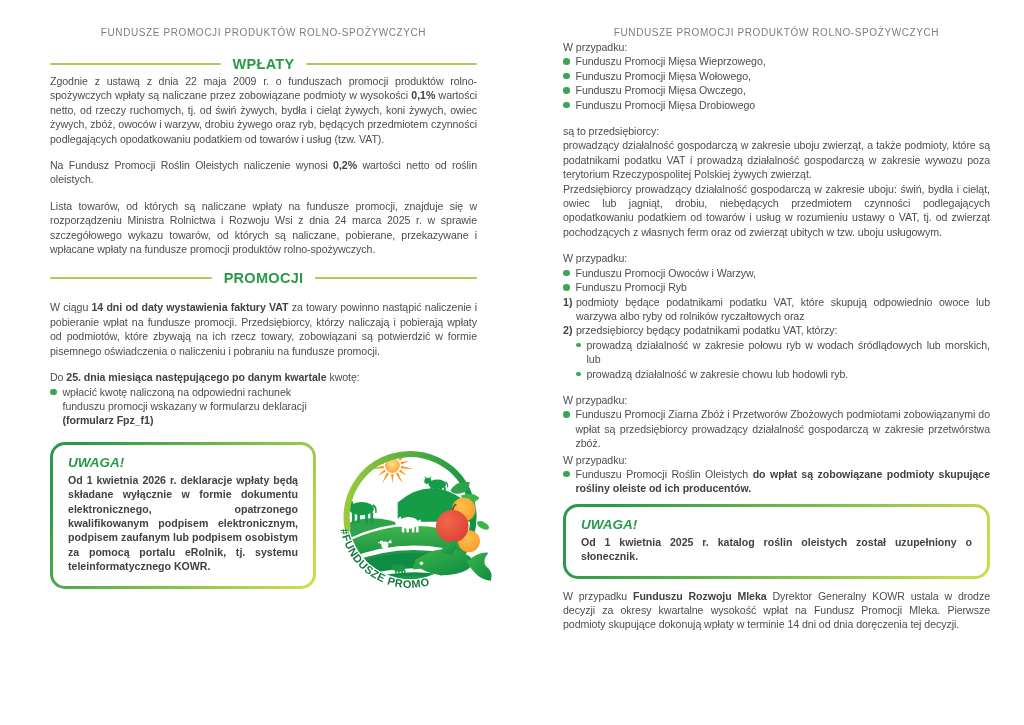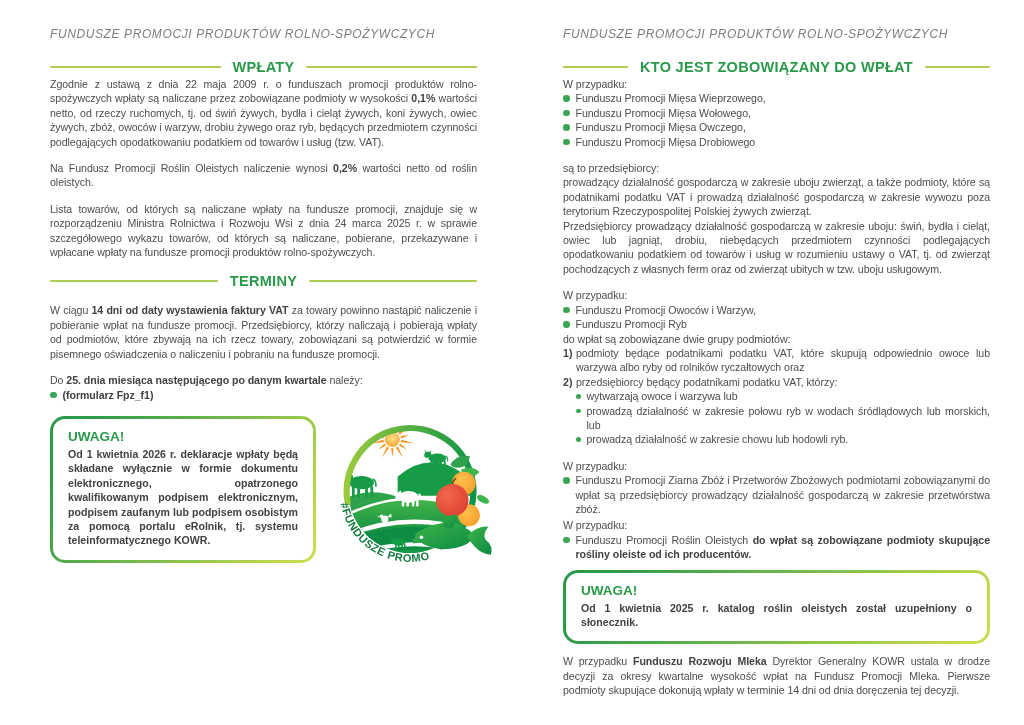--- a/index.html
+++ b/index.html
@@ -6,22 +6,22 @@
   html,body { margin:0; padding:0; }
   body {
     width:1024px; height:725px; background:#ffffff; overflow:hidden; position:relative;
     font-family:"Liberation Sans", sans-serif; color:#4d4d4d;
   }
   .col { position:absolute; top:0; width:427px; }
   #col-left { left:50px; }
   #col-right { left:563px; }
 
   .page-header {
-    margin-top:27px; text-align:left;
-    font-size:12px; letter-spacing:.6px; color:#7d7d7d;font-style:italic;
+    margin-top:27px; text-align:center;
+    font-size:10px; letter-spacing:.6px; color:#7d7d7d;
   }
   .title-row { display:flex; align-items:center; gap:12px; margin-top:18px; }
   .title-row .rule { flex:1; height:2px; background:#aecb52; border-radius:1px; }
   .title-row .title {
     font-size:14.5px; font-weight:bold; color:#2a9a4a; letter-spacing:.3px; white-space:nowrap;
   }
 
   p { margin:0; }
   .para, .txt {
     font-size:10.6px; line-height:14.4px; text-align:justify; white-space:pre-line;
@@ -37,21 +37,21 @@
   .li.num .marker { font-weight:bold; color:#424242; width:13px; flex:none; font-size:10.6px; line-height:14.4px; }
 
   .mt2{margin-top:2px}.mt8{margin-top:8px}.mt10{margin-top:10px}.mt12{margin-top:12px}
   .mt14{margin-top:14px}.mt17{margin-top:2px}
 
   .uwaga {
     border:3px solid transparent; border-radius:15px;
     background:linear-gradient(#fff,#fff) padding-box, linear-gradient(125deg,#2a9a4a 10%,#c9dc4e 95%) border-box;
     padding:10px 15px 12px 15px;
   }
-  .uwaga .u-title { color:#2a9a4a; font-weight:bold; font-size:13.5px; margin-bottom:3px; }
+  .uwaga .u-title { color:#2a9a4a; font-weight:bold; font-size:13.5px; margin-bottom:3px;font-style:italic; }
   .uwaga .u-body { font-weight:bold; color:#424242; font-size:10.6px; line-height:14.4px; text-align:justify; }
 
   .bottom-row { display:flex; align-items:flex-start; margin-top:14px; }
   .uwaga-left { width:266px; flex:none; }
   .logo-wrap { margin-left:6px; margin-top:-10px; }
 </style>
 </head>
 <body>
 
 <div class="col" id="col-left">
@@ -62,30 +62,32 @@
     <span class="title">WPŁATY</span>
     <span class="rule"></span>
   </div>
 
   <p class="para mt17"><span>Zgodnie z ustawą z dnia 22 maja 2009 r. o funduszach promocji produktów rolno-spożywczych wpłaty są naliczane przez zobowiązane podmioty w wysokości </span><span class="b">0,1%</span><span> wartości netto, od rzeczy ruchomych, tj. od świń żywych, bydła i cieląt żywych, koni żywych, owiec żywych, zbóż, owoców i warzyw, drobiu żywego oraz ryb, będących przedmiotem czynności podlegających opodatkowaniu podatkiem od towarów i usług (tzw. VAT).</span></p>
   <p class="para mt12"><span>Na Fundusz Promocji Roślin Oleistych naliczenie wynosi </span><span class="b">0,2%</span><span> wartości netto od roślin oleistych.</span></p>
   <p class="para mt12">Lista towarów, od których są naliczane wpłaty na fundusze promocji, znajduje się w rozporządzeniu Ministra Rolnictwa i Rozwoju Wsi z dnia 24 marca 2025 r. w sprawie szczegółowego wykazu towarów, od których są naliczane, pobierane, przekazywane i wpłacane wpłaty na fundusze promocji produktów rolno-spożywczych.</p>
 
   <div class="title-row mt14">
     <span class="rule"></span>
-    <span class="title">TERMINY</span>
+    <span class="title">PROMOCJI</span>
     <span class="rule"></span>
   </div>
 
   <p class="para mt14"><span>W ciągu </span><span class="b">14 dni od daty wystawienia faktury VAT</span><span> za towary powinno nastąpić naliczenie i pobieranie wpłat na fundusze promocji. Przedsiębiorcy, którzy naliczają i pobierają wpłaty od podmiotów, które zbywają na ich rzecz towary, zobowiązani są potwierdzić w formie pisemnego oświadczenia o naliczeniu i pobraniu na fundusze promocji.</span></p>
-  <p class="para mt12"><span>Do </span><span class="b">25. dnia miesiąca następującego po danym kwartale</span><span> należy:</span></p>
+  <p class="para mt12"><span>Do </span><span class="b">25. dnia miesiąca następującego po danym kwartale</span><span> kwotę:</span></p>
 
   <div class="li">
     <span class="dot"></span>
-    <div class="txt"><span class="b">(formularz Fpz_f1)</span></div>
+    <div class="txt"><span>wpłacić kwotę naliczoną na odpowiedni rachunek
+funduszu promocji wskazany w formularzu deklaracji
+</span><span class="b">(formularz Fpz_f1)</span></div>
   </div>
 
   <div class="bottom-row">
     <div class="uwaga uwaga-left">
       <div class="u-title">UWAGA!</div>
       <div class="u-body">Od 1 kwietnia 2026 r. deklaracje wpłaty będą składane wyłącznie w formie dokumentu elektronicznego, opatrzonego kwalifikowanym podpisem elektronicznym, podpisem zaufanym lub podpisem osobistym za pomocą portalu eRolnik, tj. systemu teleinformatycznego KOWR.</div>
     </div>
     <div class="logo-wrap">
       <svg width="176" height="185" viewBox="0 0 200 210">
         <defs>
@@ -210,25 +212,20 @@
           <circle cx="113" cy="149" r="2" fill="#ffffff"></circle>
         </g>
       </svg>
     </div>
   </div>
 </div>
 
 <div class="col" id="col-right">
   <div class="page-header">FUNDUSZE PROMOCJI PRODUKTÓW ROLNO-SPOŻYWCZYCH</div>
 
-  <div class="title-row">
-    <span class="rule"></span>
-    <span class="title">KTO JEST ZOBOWIĄZANY DO WPŁAT</span>
-    <span class="rule"></span>
-  </div>
 
   <p class="para mt17">W przypadku:</p>
   <div class="li">
       <span class="dot"></span>
       <div class="txt">Funduszu Promocji Mięsa Wieprzowego,</div>
     </div>
   <div class="li">
       <span class="dot"></span>
       <div class="txt">Funduszu Promocji Mięsa Wołowego,</div>
     </div>
@@ -248,37 +245,32 @@
   <p class="para mt12">W przypadku:</p>
   <div class="li">
       <span class="dot"></span>
       <div class="txt">Funduszu Promocji Owoców i Warzyw,</div>
     </div>
   <div class="li">
       <span class="dot"></span>
       <div class="txt">Funduszu Promocji Ryb</div>
     </div>
 
-  <p class="para">do wpłat są zobowiązane dwie grupy podmiotów:</p>
 
   <div class="li num">
     <span class="marker">1)</span>
     <div class="txt">podmioty będące podatnikami podatku VAT, które skupują odpowiednio owoce lub warzywa albo ryby od rolników ryczałtowych oraz</div>
   </div>
   <div class="li num">
     <span class="marker">2)</span>
     <div class="txt">przedsiębiorcy będący podatnikami podatku VAT, którzy:</div>
   </div>
 
   <div class="li sub">
       <span class="dot"></span>
-      <div class="txt">wytwarzają owoce i warzywa lub</div>
-    </div>
-  <div class="li sub">
-      <span class="dot"></span>
       <div class="txt">prowadzą działalność w zakresie połowu ryb w wodach śródlądowych lub morskich, lub</div>
     </div>
   <div class="li sub">
       <span class="dot"></span>
       <div class="txt">prowadzą działalność w zakresie chowu lub hodowli ryb.</div>
     </div>
 
   <p class="para mt12">W przypadku:</p>
   <div class="li">
       <span class="dot"></span>

